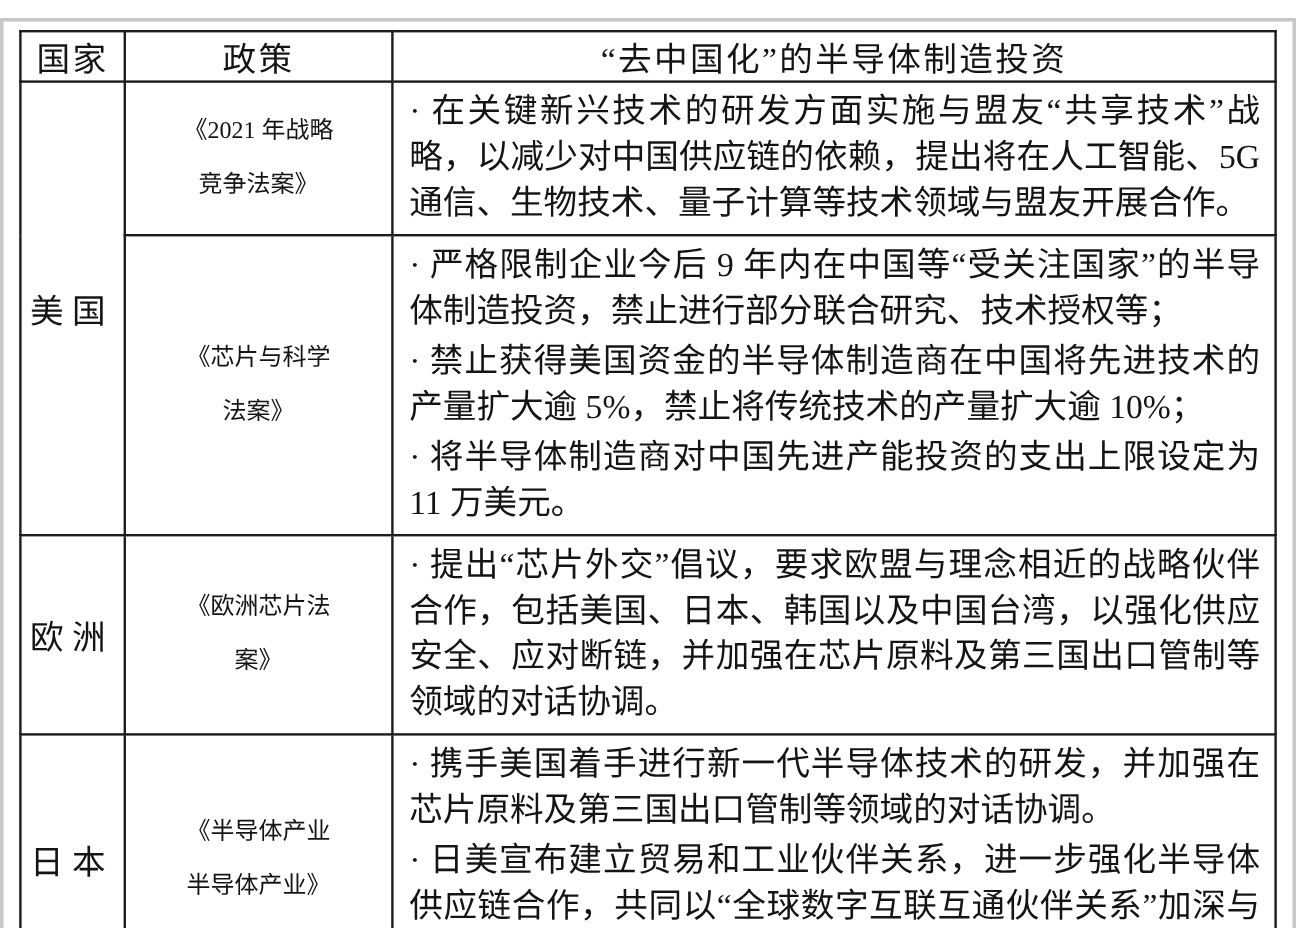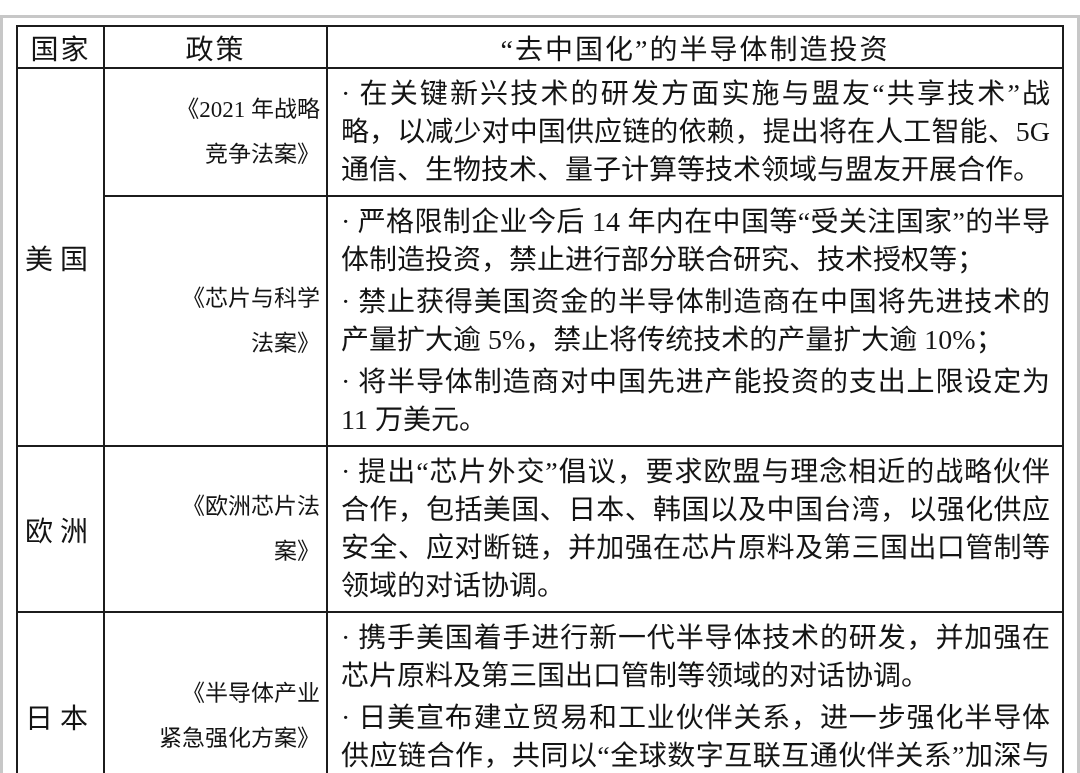--- a/index.html
+++ b/index.html
@@ -53,22 +53,22 @@
     white-space: nowrap;
   }
   td.country-cell {
     font-size: 28px;
     text-align: left;
     letter-spacing: 7px;
     text-indent: 7px;
     padding: 0;
   }
   td.policy-cell {
-    font-size: 23px;
-    text-align: right;
+    font-size: 20px;
+    text-align: center;
     line-height: 45px;
     padding: 0 6px;
   }
   td.policy-cell .policy-line { display: block; }
   td.content-cell {
     font-size: 28px;
     line-height: 38px;
     text-align: justify;
     padding: 2px 12px 2px 13px;
   }
@@ -103,42 +103,42 @@
           <p class="bullet">· 在关键新兴技术的研发方面实施与盟友“共享技术”战略，以减少对中国供应链的依赖，提出将在人工智能、5G 通信、生物技术、量子计算等技术领域与盟友开展合作。</p>
         </td>
       </tr>
 
       <tr class="row-us-2">
         <td class="policy-cell">
           <span class="policy-line">《芯片与科学</span>
           <span class="policy-line">法案》</span>
         </td>
         <td class="content-cell">
-          <p class="bullet">· 严格限制企业今后 14 年内在中国等“受关注国家”的半导体制造投资，禁止进行部分联合研究、技术授权等；</p>
+          <p class="bullet">· 严格限制企业今后 9 年内在中国等“受关注国家”的半导体制造投资，禁止进行部分联合研究、技术授权等；</p>
           <p class="bullet">· 禁止获得美国资金的半导体制造商在中国将先进技术的产量扩大逾 5%，禁止将传统技术的产量扩大逾 10%；</p>
           <p class="bullet">· 将半导体制造商对中国先进产能投资的支出上限设定为 11 万美元。</p>
         </td>
       </tr>
 
       <tr class="row-europe">
         <td class="country-cell">欧洲</td>
         <td class="policy-cell">
           <span class="policy-line">《欧洲芯片法</span>
           <span class="policy-line">案》</span>
         </td>
         <td class="content-cell">
           <p class="bullet">· 提出“芯片外交”倡议，要求欧盟与理念相近的战略伙伴合作，包括美国、日本、韩国以及中国台湾，以强化供应安全、应对断链，并加强在芯片原料及第三国出口管制等领域的对话协调。</p>
         </td>
       </tr>
 
       <tr class="row-japan">
         <td class="country-cell">日本</td>
         <td class="policy-cell">
           <span class="policy-line">《半导体产业</span>
-          <span class="policy-line">紧急强化方案》</span>
+          <span class="policy-line">半导体产业》</span>
         </td>
         <td class="content-cell">
           <p class="bullet">· 携手美国着手进行新一代半导体技术的研发，并加强在芯片原料及第三国出口管制等领域的对话协调。</p>
           <p class="bullet">· 日美宣布建立贸易和工业伙伴关系，进一步强化半导体供应链合作，共同以“全球数字互联互通伙伴关系”加深与韩国、台湾地区等半导体供应链融合。</p>
         </td>
       </tr>
     </tbody>
   </table>
   <div class="page-frame"></div>
 </div>

